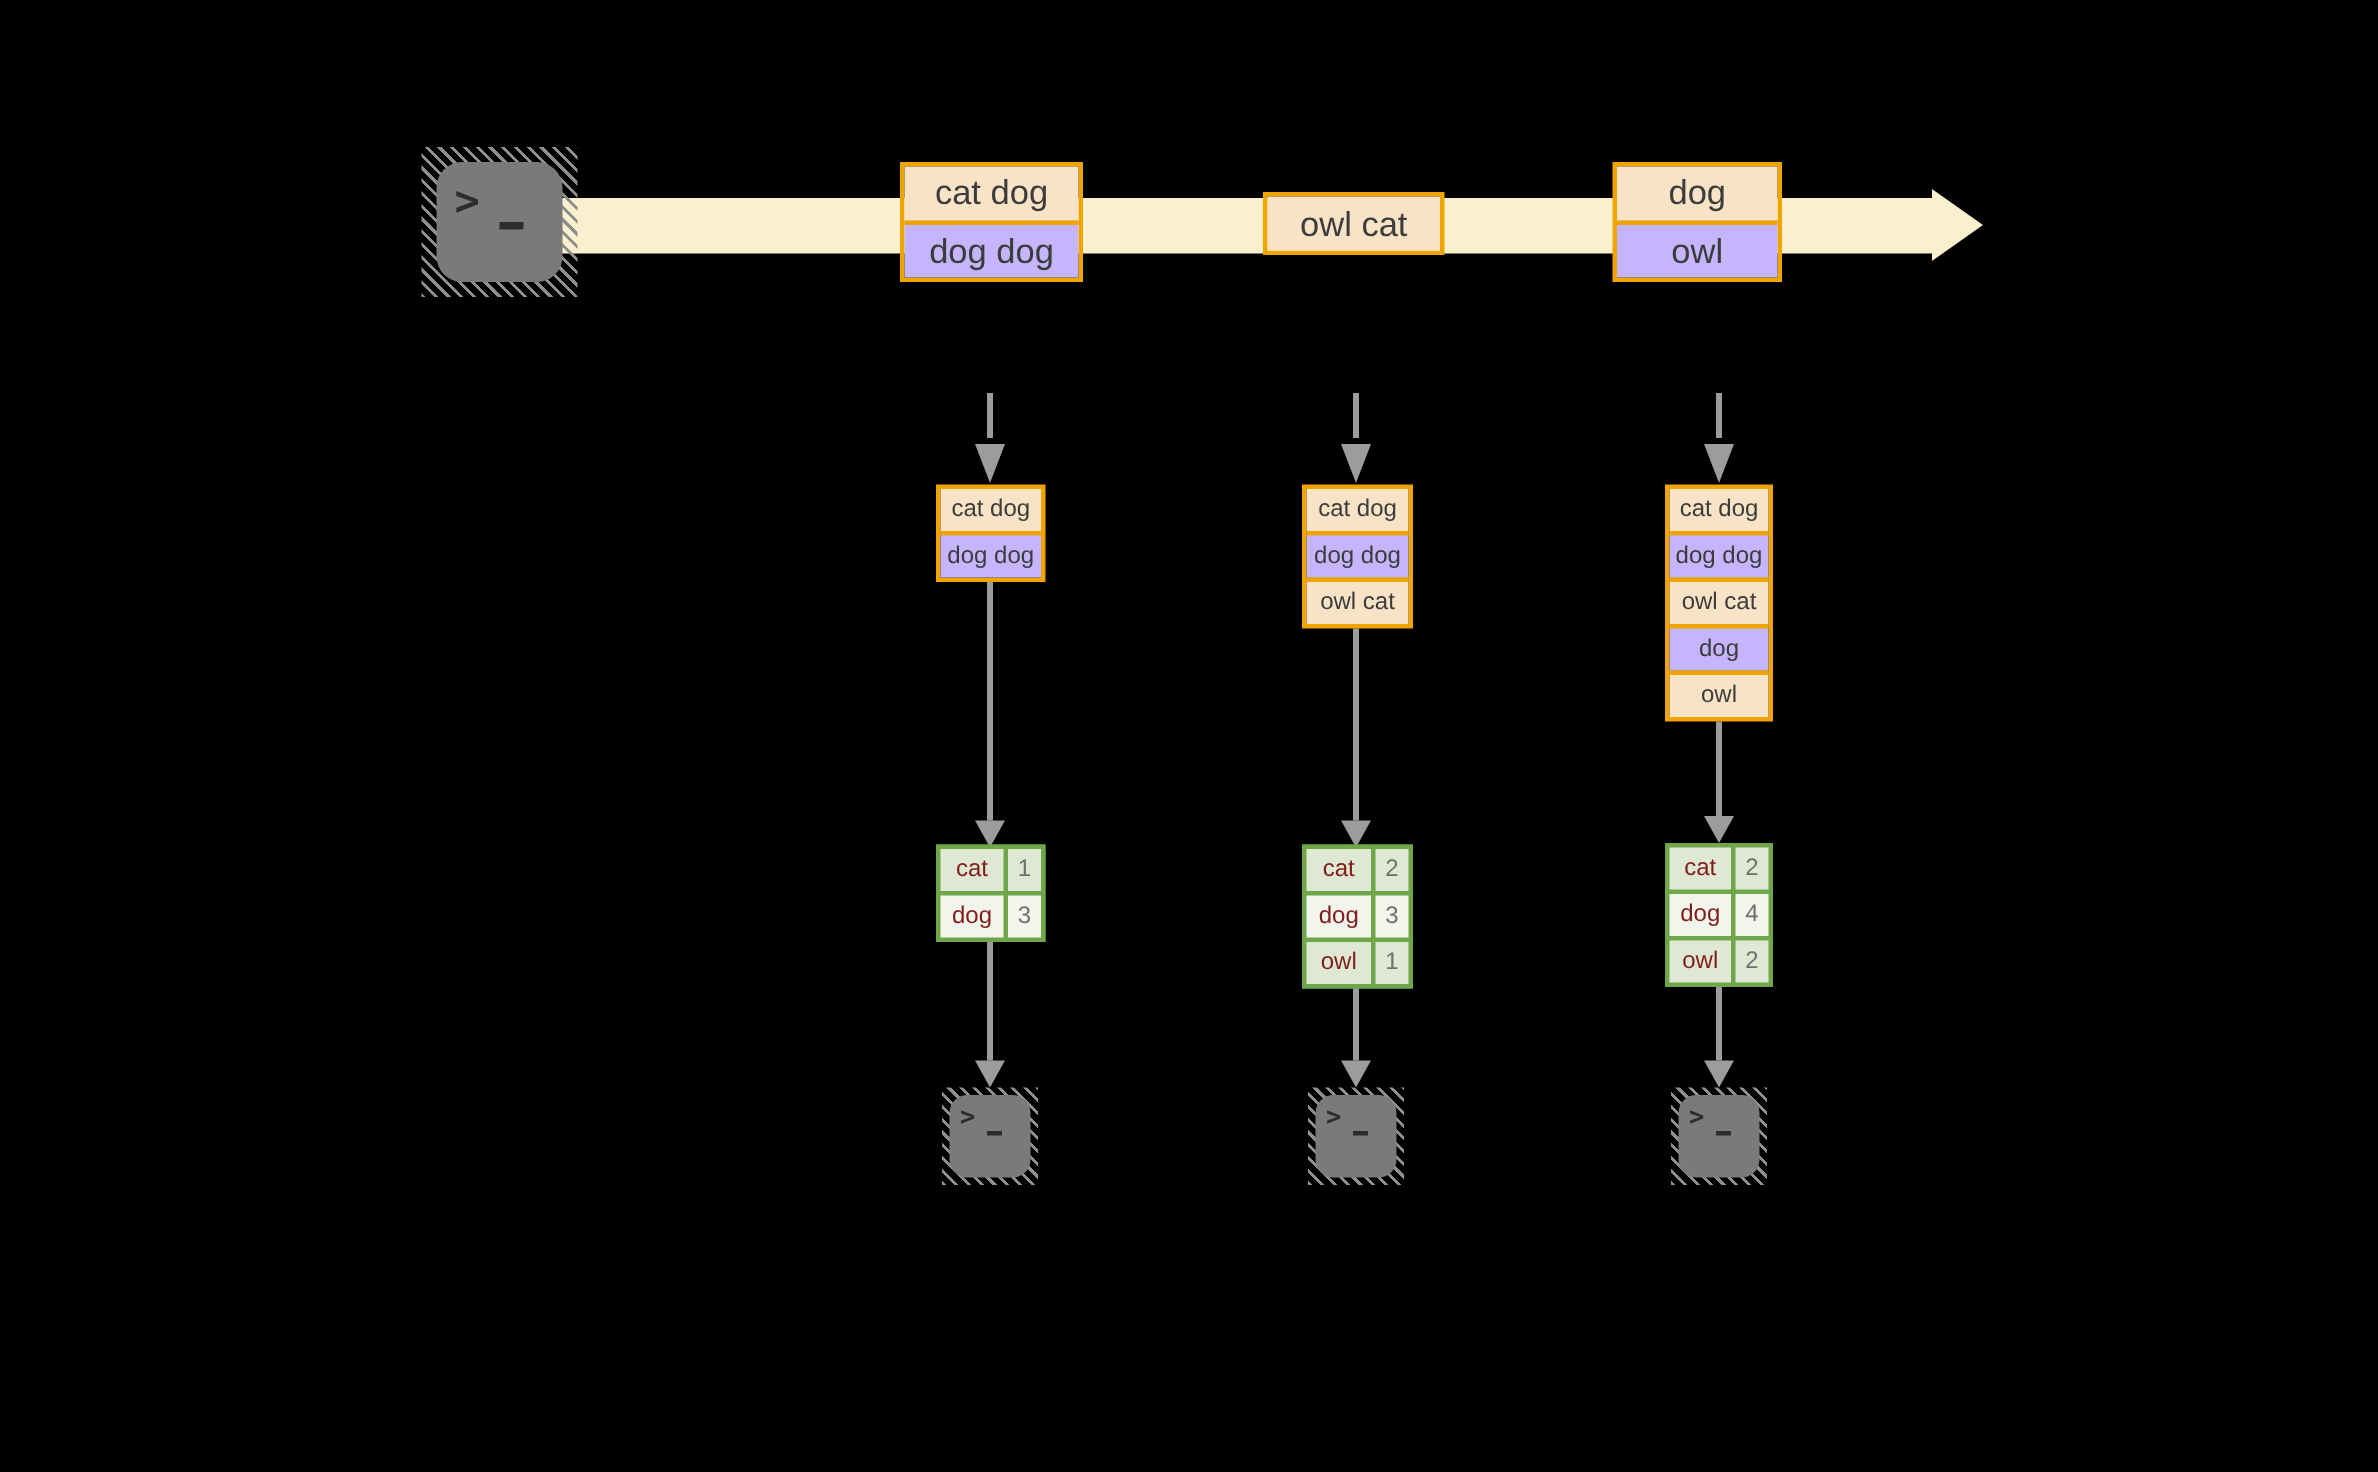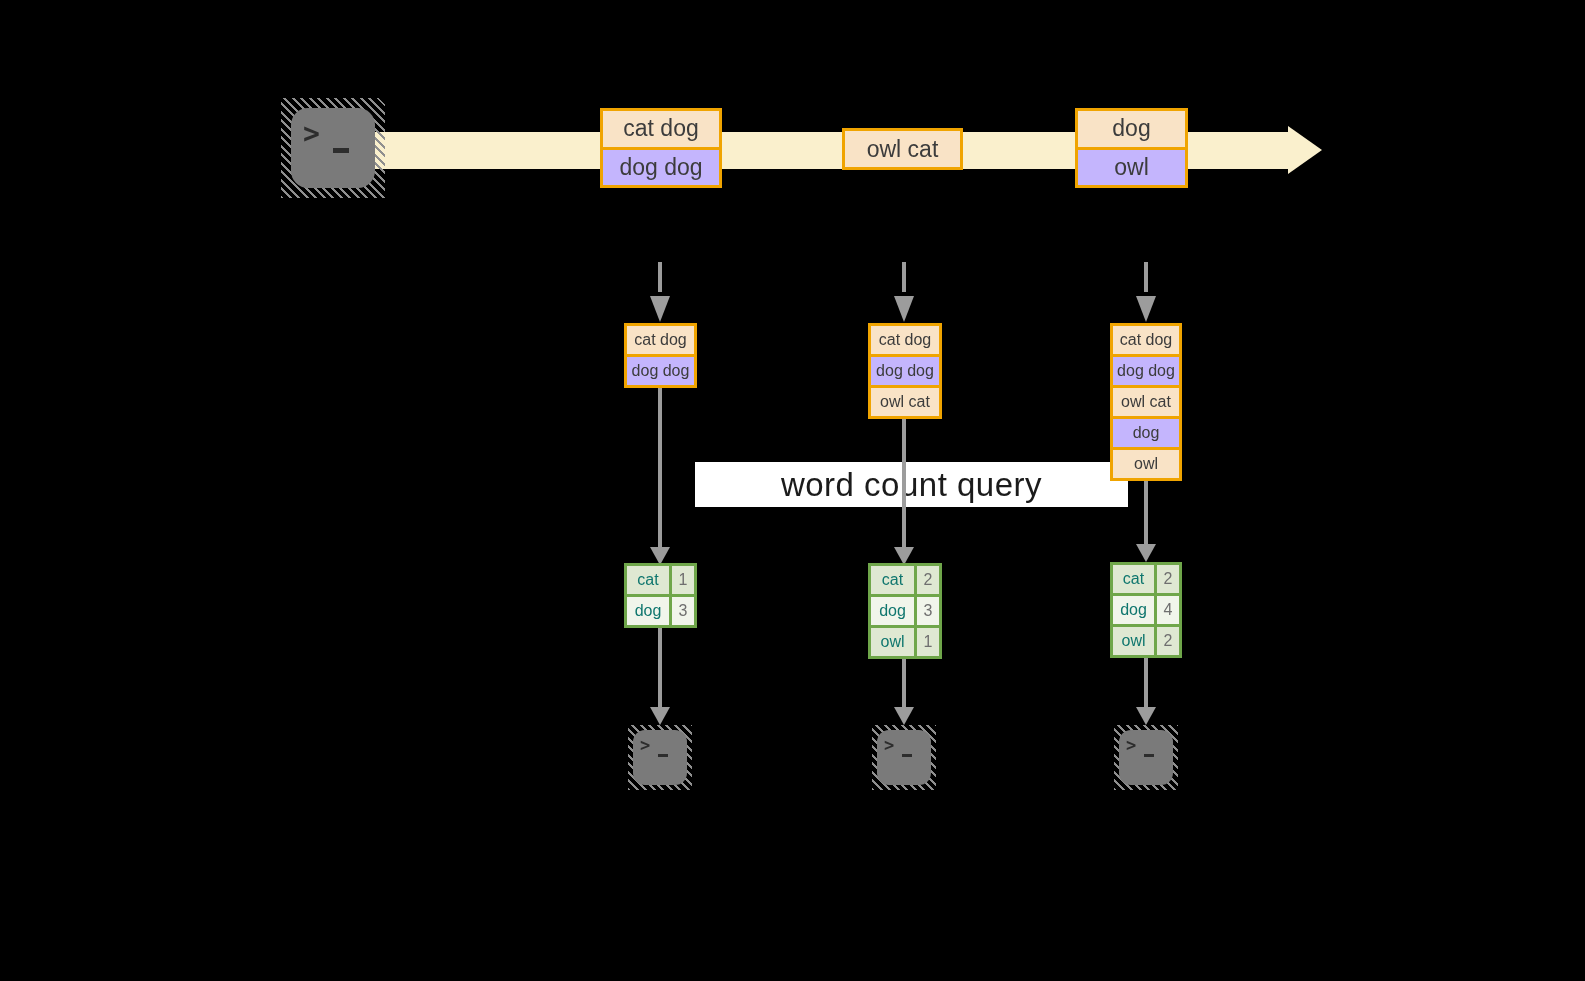--- a/index.html
+++ b/index.html
@@ -26,21 +26,21 @@
   
   .stack{border:3px solid #F0A400;display:flex;flex-direction:column;z-index:4;}
   .stack .srow{height:28px;display:flex;align-items:center;justify-content:center;
     font-size:16px;color:#3c3c3c;}
   .stack .srow + .srow{border-top:3px solid #F0A400;}
 
   
   .ctable{display:grid;gap:3px;border:3px solid #6FA64A;background:#6FA64A;
     grid-auto-rows:28px;z-index:4;}
   .ctable .cell{display:flex;align-items:center;justify-content:center;
-    font-size:16px;color:#0f766e;}
+    font-size:16px;color:#7f1d1d;}
   .ctable .cell.r-dark{background:#DFE8D2;}
   .ctable .cell.r-light{background:#F1F5EB;}
   .ctable .cell.num{color:#6f6f6f;}
 
   
   .vline{position:absolute;width:4px;background:#9C9C9C;z-index:3;}
   .ahead{position:absolute;width:0;height:0;z-index:3;
     border-left:10px solid transparent;border-right:10px solid transparent;
     border-top:18px solid #9C9C9C;}
   .ahead.long{border-top-width:26px;}
@@ -86,23 +86,20 @@
     <div class="row light">owl</div>
   </div>
 
   <div class="vline" style="left:658px;top:262px;height:30px;"></div>
   <div class="ahead long" style="left:650px;top:296px;"></div>
   <div class="vline" style="left:902px;top:262px;height:30px;"></div>
   <div class="ahead long" style="left:894px;top:296px;"></div>
   <div class="vline" style="left:1144px;top:262px;height:30px;"></div>
   <div class="ahead long" style="left:1136px;top:296px;"></div>
 
-  <div class="abs query-box">
-    <span>word count query</span>
-  </div>
 
   <div class="abs stack" style="left:624px;top:323px;width:73px;">
     <div class="srow dark">cat dog</div>
     <div class="srow light">dog dog</div>
   </div>
 
   <div class="abs stack" style="left:868px;top:323px;width:74px;">
     <div class="srow dark">cat dog</div>
     <div class="srow light">dog dog</div>
     <div class="srow dark">owl cat</div>

